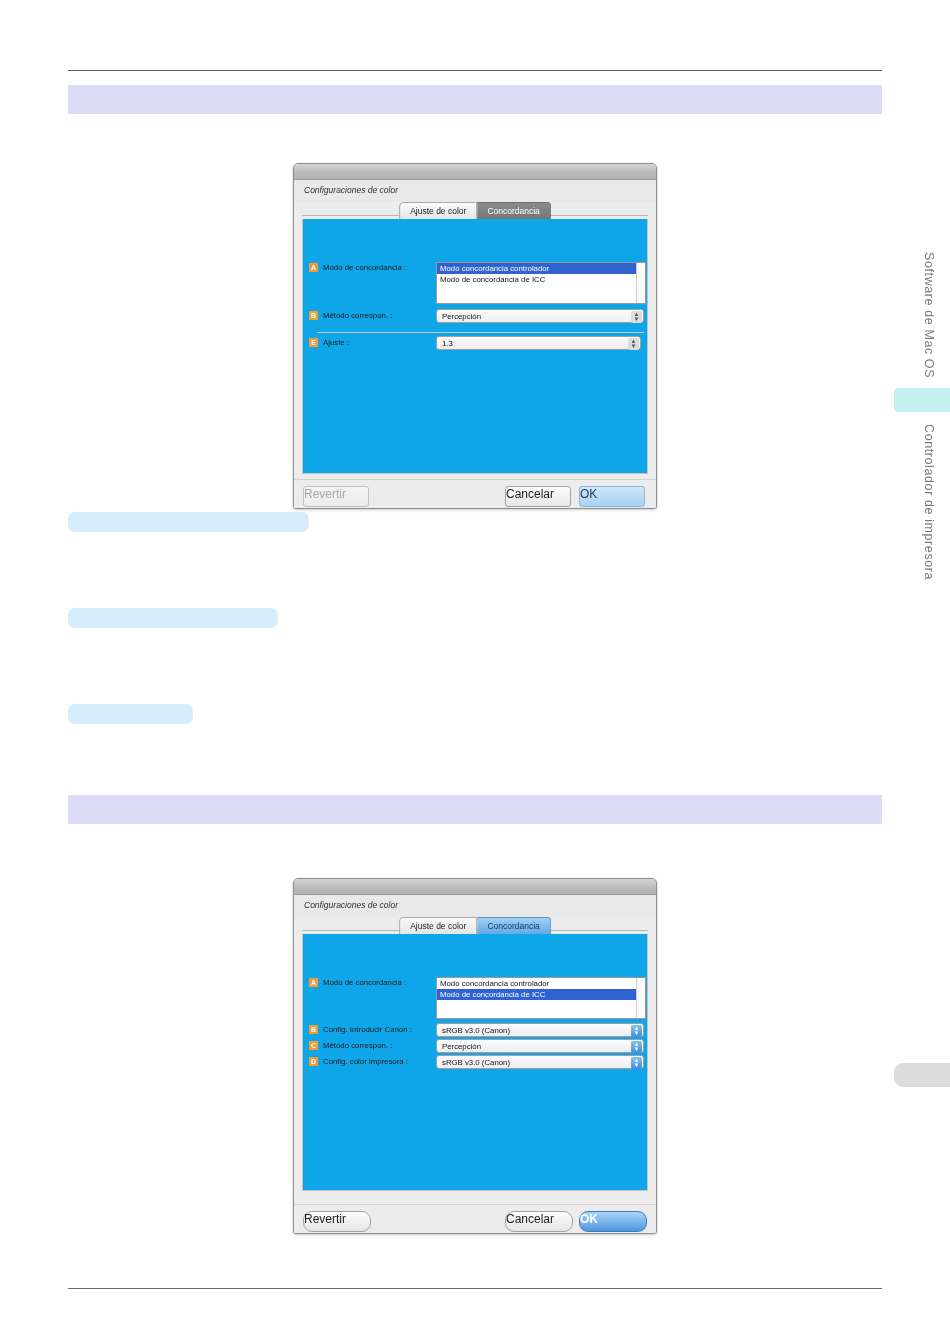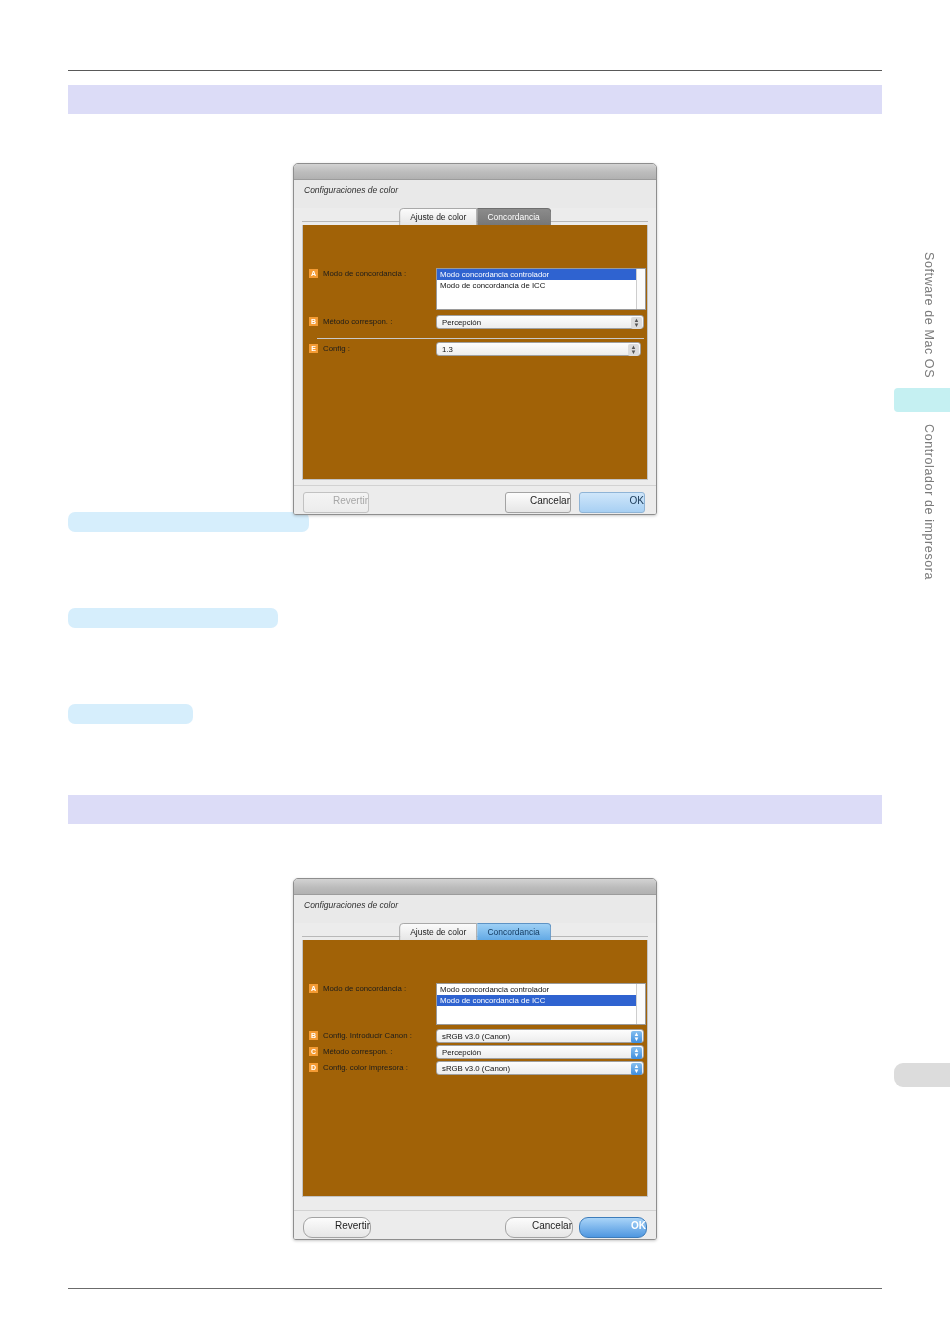--- a/index.html
+++ b/index.html
@@ -91,21 +91,21 @@
   }
   .dlg-body {
     position: relative;
     background: #ececec;
   }
 
   
   .tabstrip {
     position: relative;
     height: 21px;
-    margin: 9px 8px 0 8px;
+    margin: 3px 8px 0 8px;
   }
   .tab-rule {
     position: absolute;
     left: 0; right: 0; top: 13px;
     height: 1px;
     background: #b8b8b8;
   }
   .tabs {
     position: absolute;
     left: 50%;
@@ -225,23 +225,23 @@
   .footer {
     position: relative;
     height: 28px;
     background: #ececec;
     border-top: 1px solid #d2d2d2;
   }
   .btn {
     position: absolute;
     top: 6px;
     height: 21px;
-    font-size: 10px;
+    font-size: 12px;
     line-height: 15px;
-    text-align: right;
+    text-align: left;
     box-sizing: border-box;
     border: 1px solid #a3a3a3;
     background: linear-gradient(to bottom,#fcfcfc,#e6e6e6);
     color: #1d1d1d;
   }
   .btn.sq { border-radius: 3px; }
   .btn.round { border-radius: 9px; }
   .btn.disabled { color: #a7a7a7; border-color: #c2c2c2;
     background: linear-gradient(to bottom,#f4f4f4,#ececec); }
   .btn.default-grey {
@@ -253,21 +253,21 @@
     background: linear-gradient(to bottom,#a9d4f8,#4f97e0);
     border-color: #3d7cba;
     color: #ffffff;
     font-weight: bold;
   }
   .inner-pane {
     position: absolute;
     left: 8px; right: 8px;
     border: 1px solid #c3c3c3;
     border-top: none;
-    background: #a16207;
+    background: #0ea5e9;
   }
 </style>
 </head>
 <body>
 
 <div class="rule-top"></div>
 <div class="rule-bottom"></div>
 
 <div class="bar-lav" style="left:68px; top:85px; width:814px; height:29px;"></div>
 <div class="bar-cyan" style="left:68px; top:512px; width:241px; height:20px;"></div>
@@ -313,21 +313,21 @@
       </div>
       <div class="popup" style="left:133px; top:90px; width:208px;">
         <span>Percepción</span>
         <span class="stepper">▲<br>▼</span>
       </div>
 
       <div class="sep-line" style="left:14px; top:113px; width:327px;"></div>
 
       <div class="row" style="position:absolute; left:6px; top:119px;">
         <div class="badge">E</div>
-        <div class="lbl">Config :</div>
+        <div class="lbl">Ajuste :</div>
       </div>
       <div class="popup" style="left:133px; top:117px; width:205px;">
         <span>1.3</span>
         <span class="stepper">▲<br>▼</span>
       </div>
     </div>
 
     <div class="footer" style="position:absolute; left:0; right:0; bottom:0;">
       <div class="btn sq disabled" style="left:9px; width:66px;">Revertir</div>
       <div class="btn sq" style="left:211px; width:66px;">Cancelar</div>

